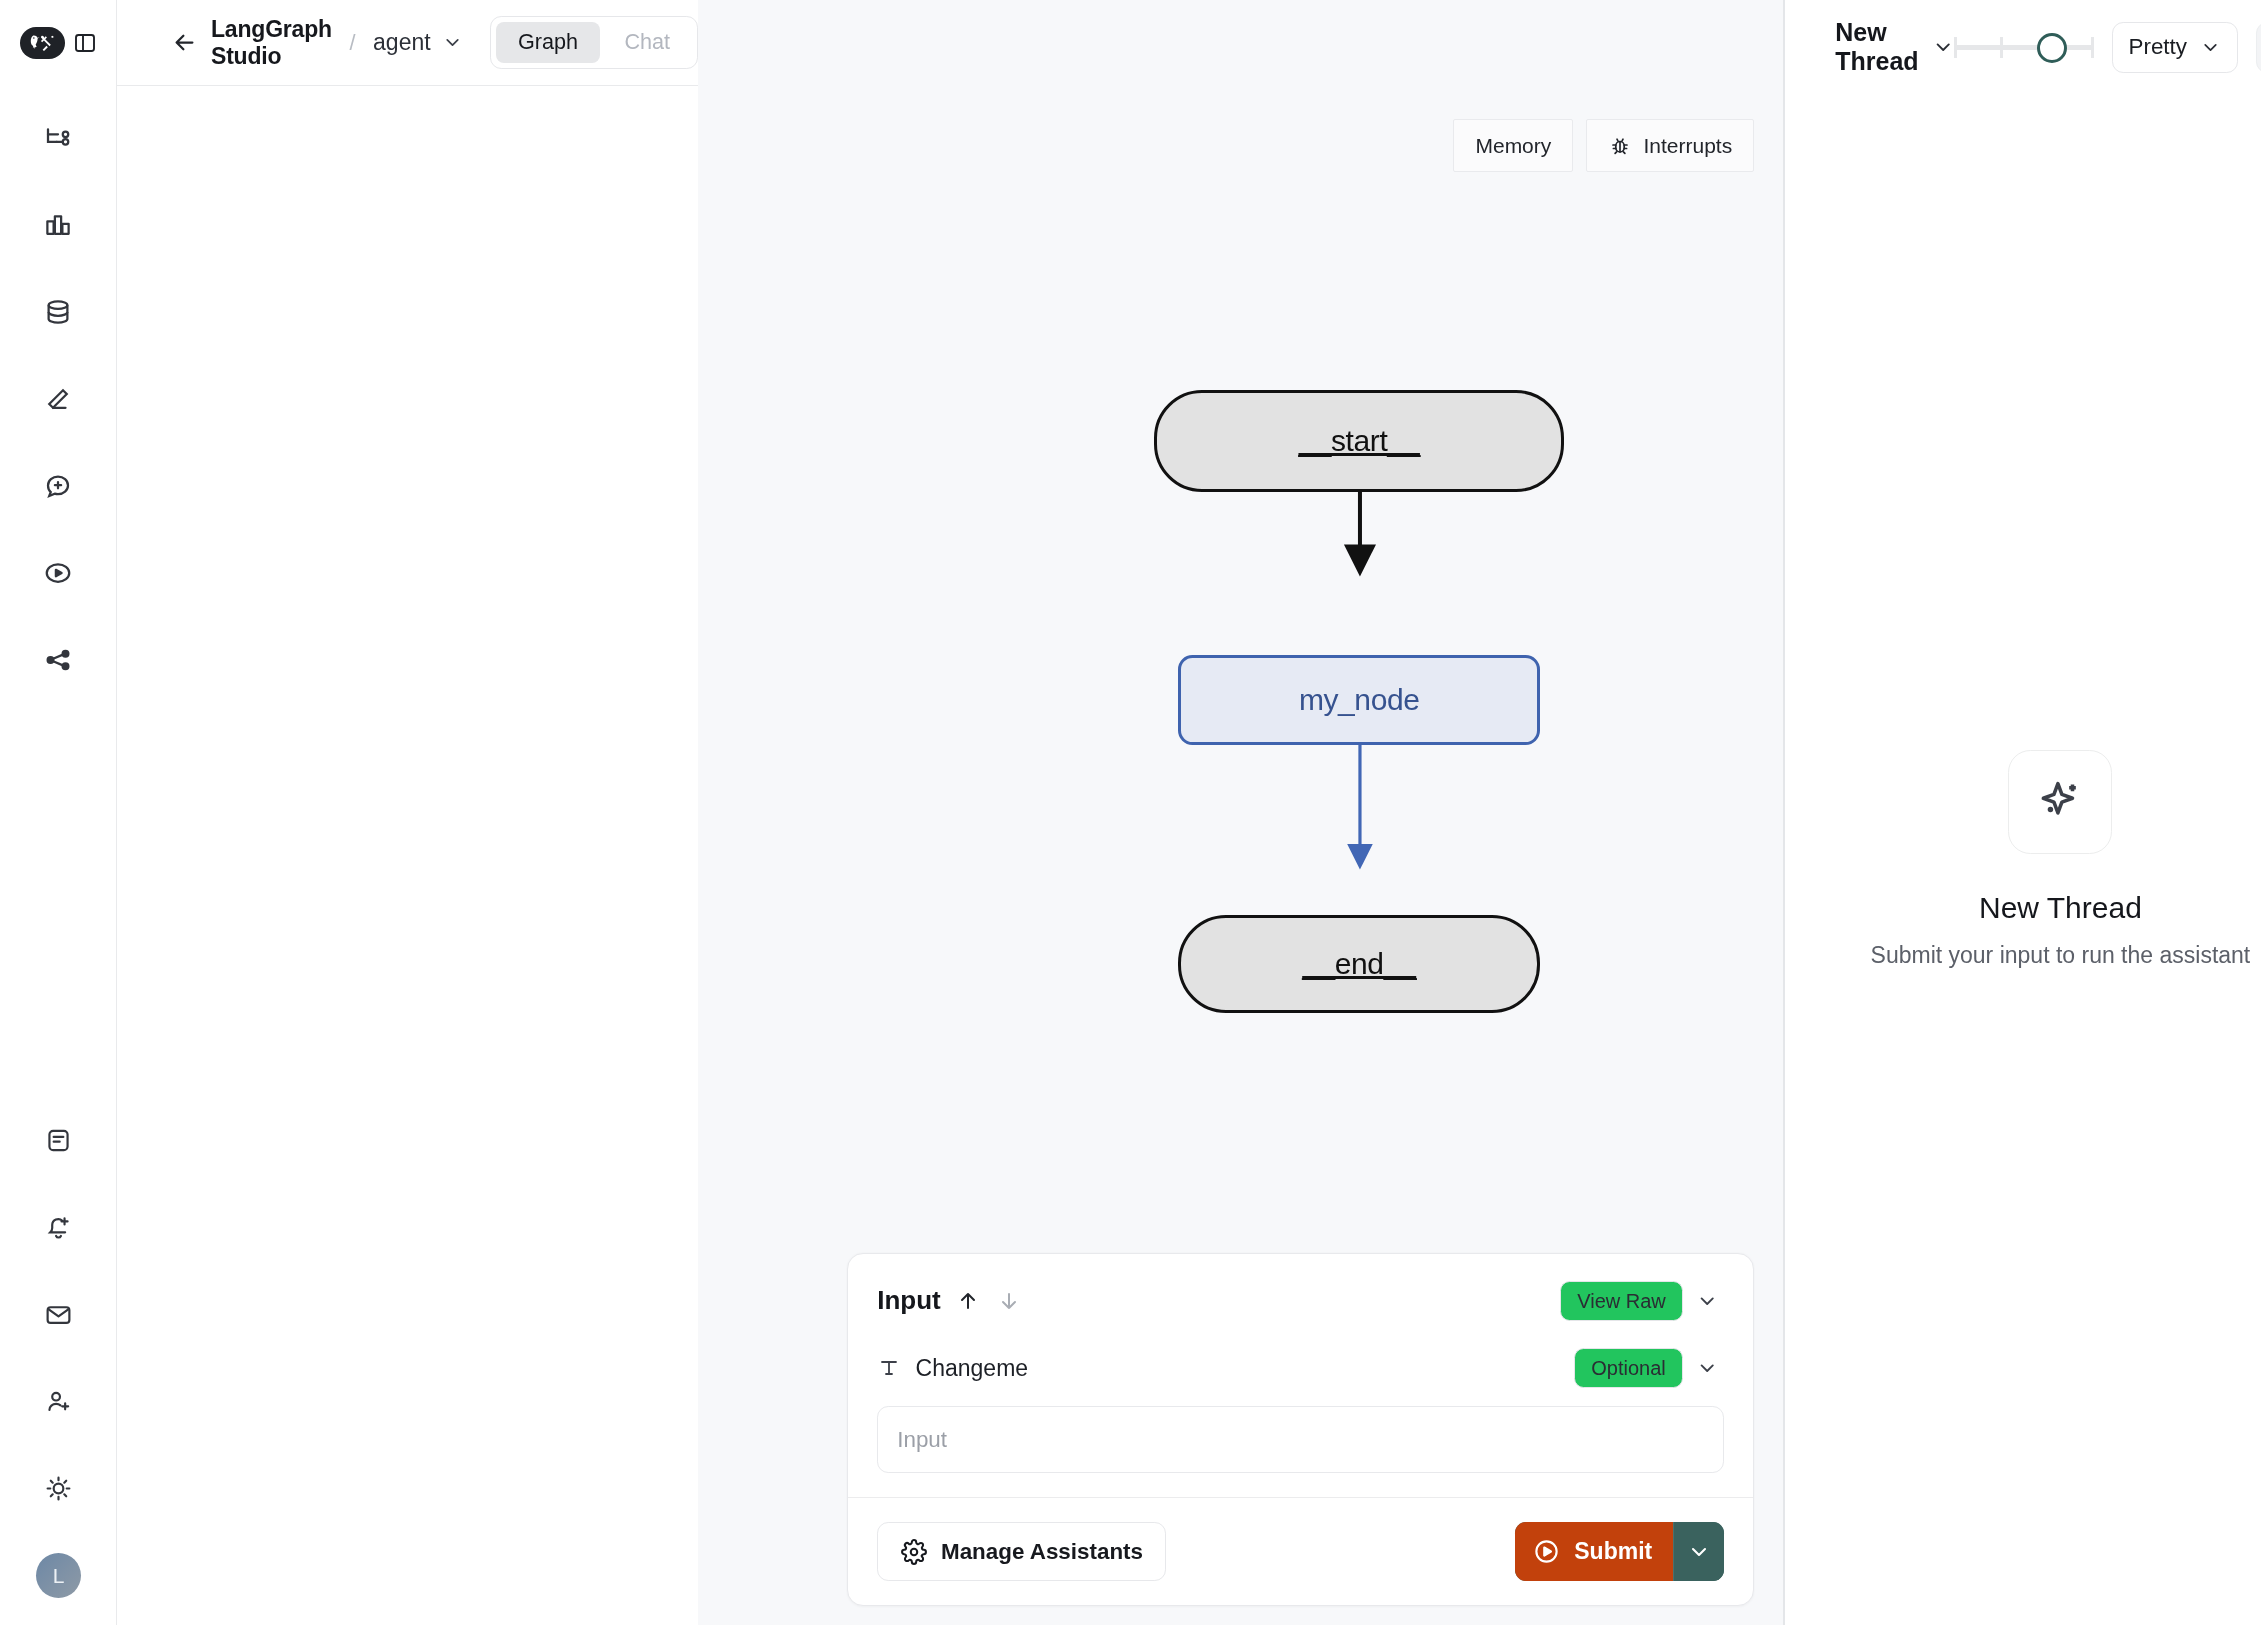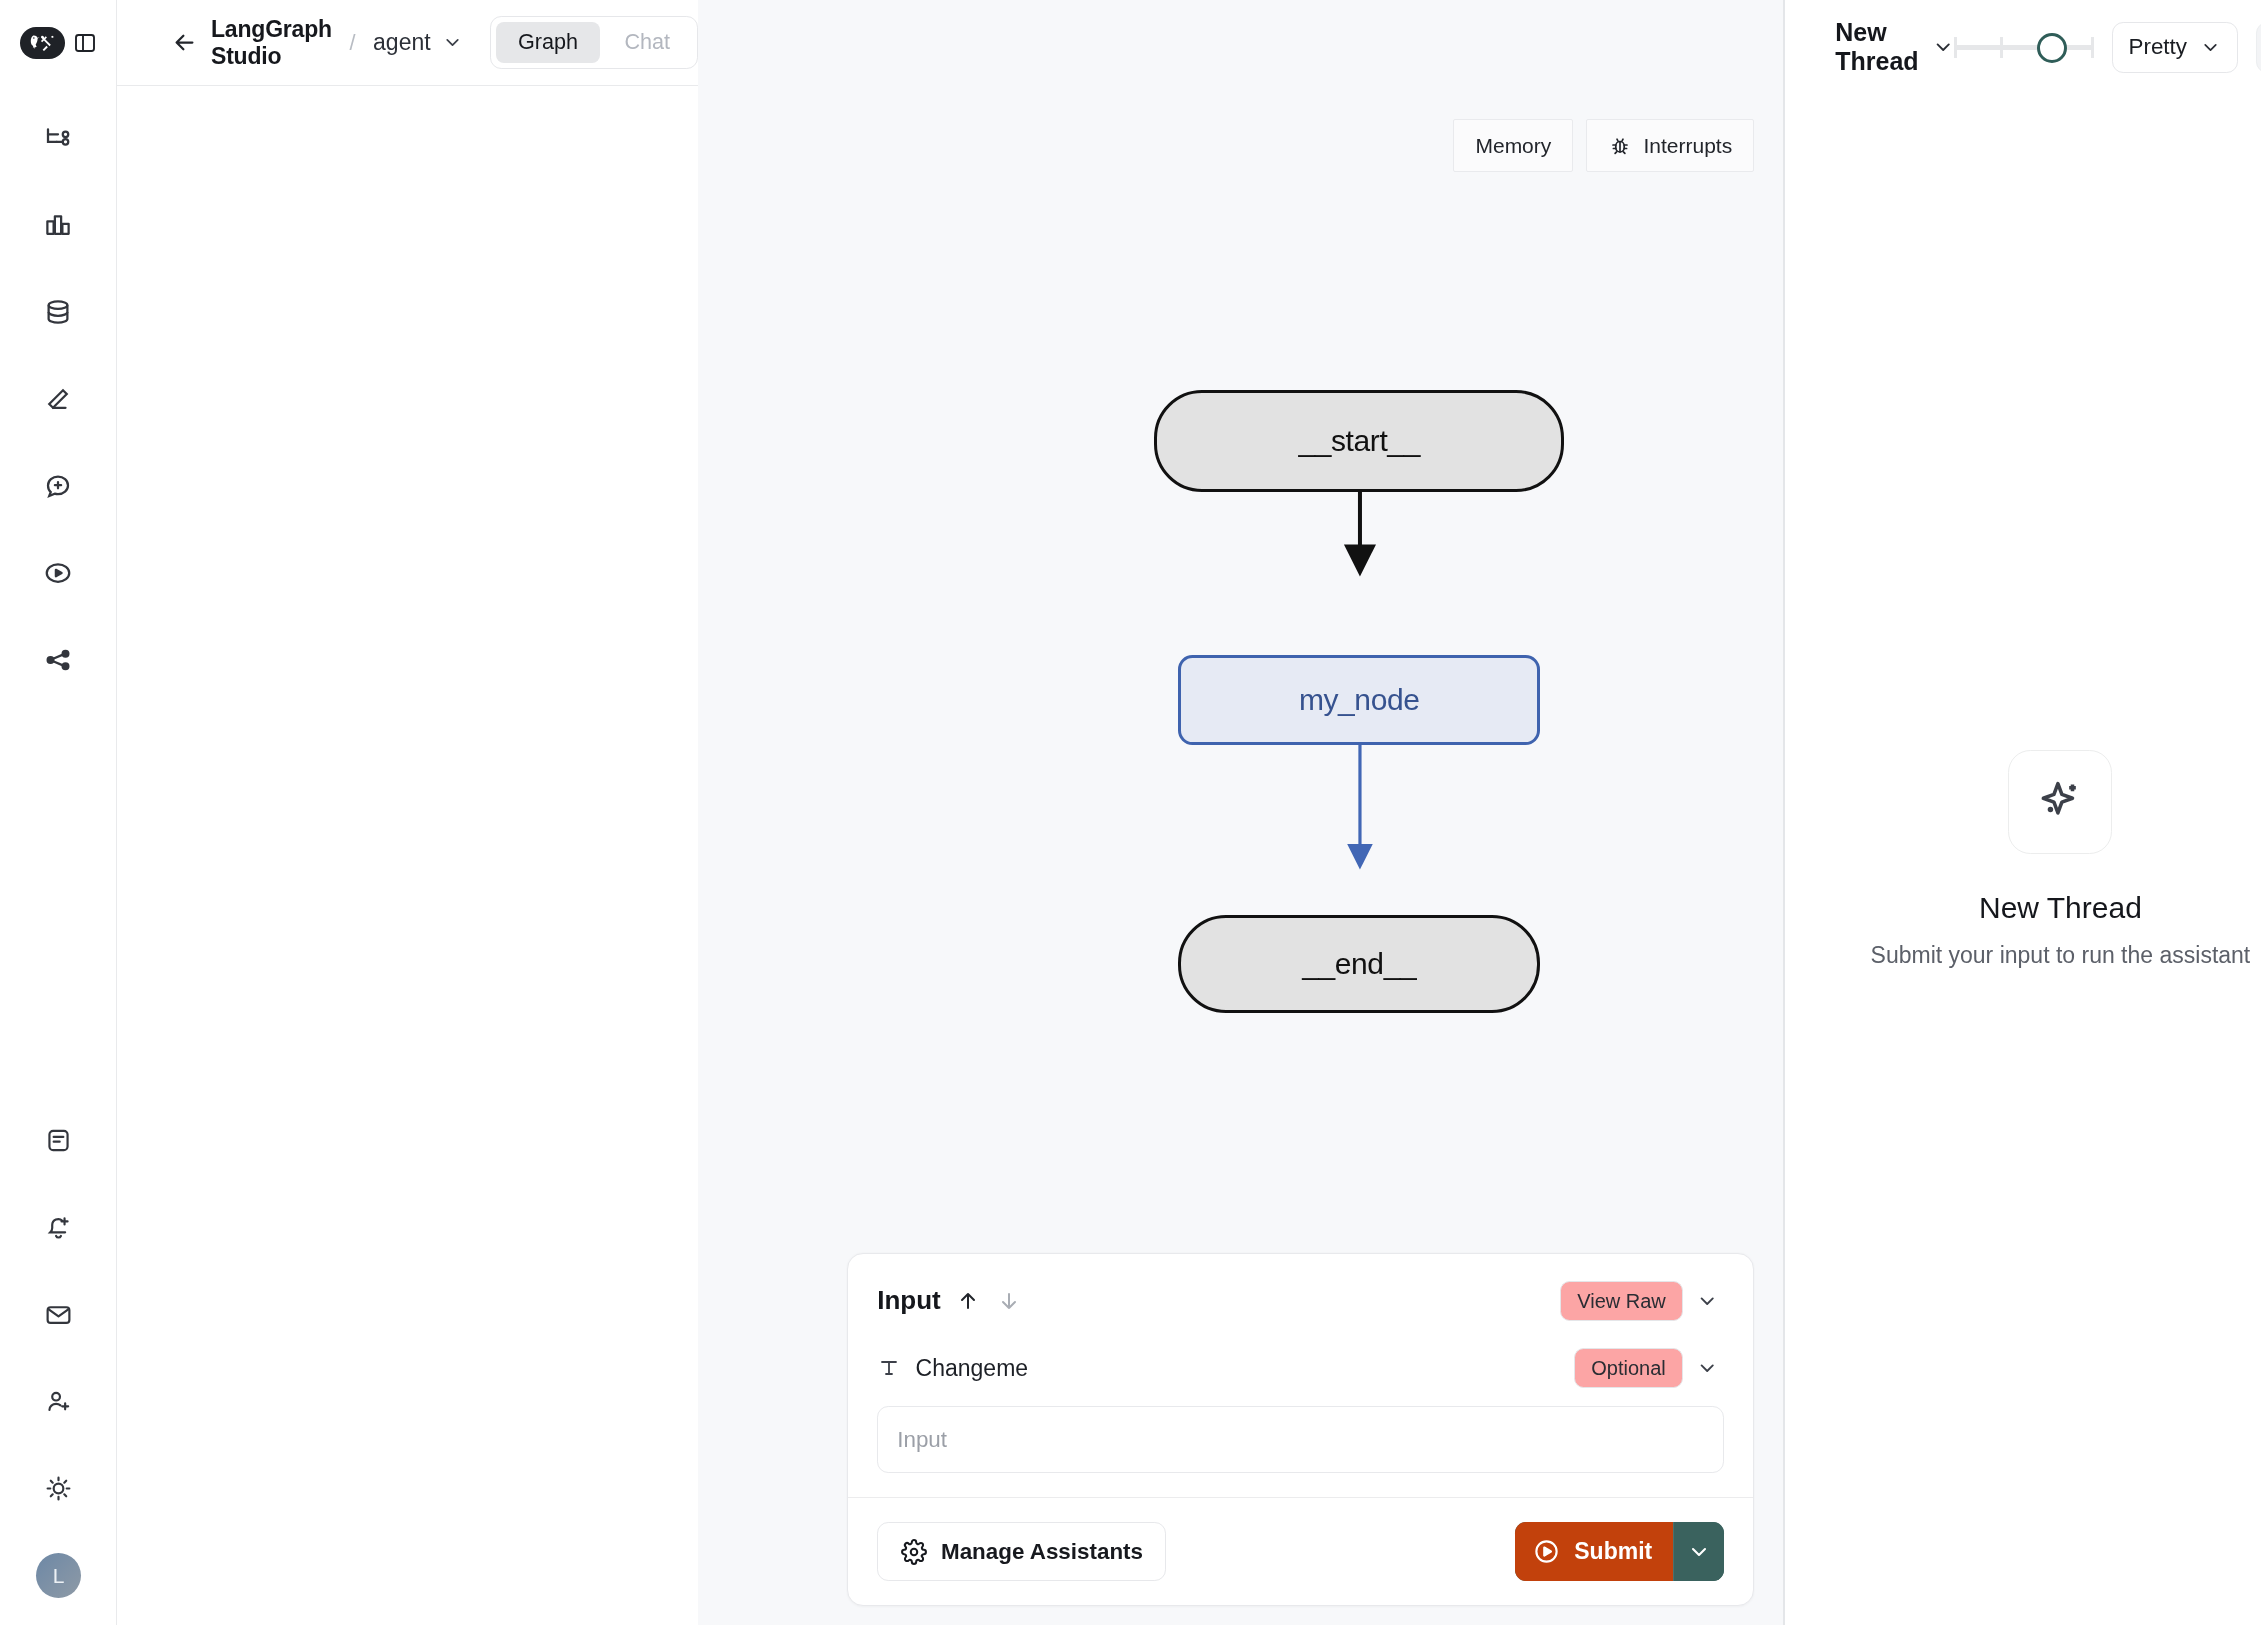--- a/index.html
+++ b/index.html
@@ -98,21 +98,21 @@
   .canvas { position: absolute; inset: 0; }
 
   .node {
     position: absolute;
     display: flex; align-items: center; justify-content: center;
     font-size: 30px; letter-spacing: -0.4px;
     cursor: pointer;
   }
   .node.terminal {
     background: #e2e2e2; border: 3.2px solid #111111;
-    border-radius: 48px; color: #111111; font-weight: 500;
+    border-radius: 48px; color: #111111; font-weight: 500; text-decoration: underline;
   }
   .node.active {
     background: #e6eaf4; border: 3.2px solid #3f63ae;
     border-radius: 14.4px; color: #36528f; font-weight: 500;
   }
 
   
   .input-card {
     position: absolute; left: 149px; right: 29px; bottom: 19px;
     background: #ffffff; border: 1.6px solid #e8e9ec; border-radius: 16px;
@@ -120,21 +120,21 @@
     z-index: 6;
   }
   .ic-top { padding: 27px 29px 24px 29px; }
   .ic-row1 { display: flex; align-items: center; justify-content: space-between; }
   .ic-title-wrap { display: flex; align-items: center; gap: 14.4px; }
   .ic-title { font-size: 26px; font-weight: 700; color: #15171c; }
   .ic-arrow { width: 26px; height: 26px; display:flex; align-items:center; justify-content:center; cursor:pointer; }
   .pill-btn {
     border: 1.6px solid #e5e6e9; border-radius: 9.6px;
     padding: 7.2px 16px; font-size: 20px; color: #2a2d33;
-    background: #fca5a5; cursor: pointer; line-height: 1.2;
+    background: #22c55e; cursor: pointer; line-height: 1.2;
   }
   .chev-btn { width: 35px; height: 35px; display: flex; align-items: center; justify-content: center; cursor: pointer; }
   .ic-row2 { display: flex; align-items: center; justify-content: space-between; margin-top: 27px; }
   .field-label-wrap { display: flex; align-items: center; gap: 14.4px; }
   .field-label { font-size: 23px; color: #1d2026; }
   .ic-input {
     margin-top: 17.6px; width: 100%; height: 67px;
     border: 1.6px solid #e8e9ec; border-radius: 11.2px;
     padding: 0 19px; font-size: 22.4px; color: #2a2d33;
     background: #fff; outline: none;

